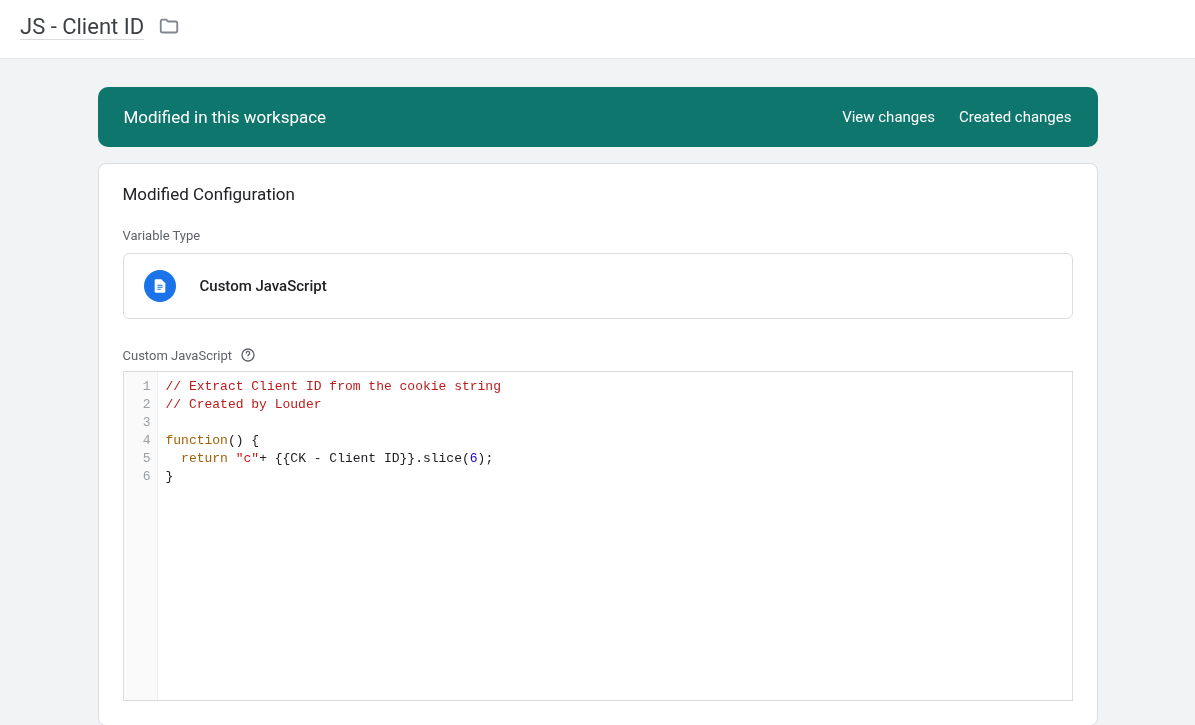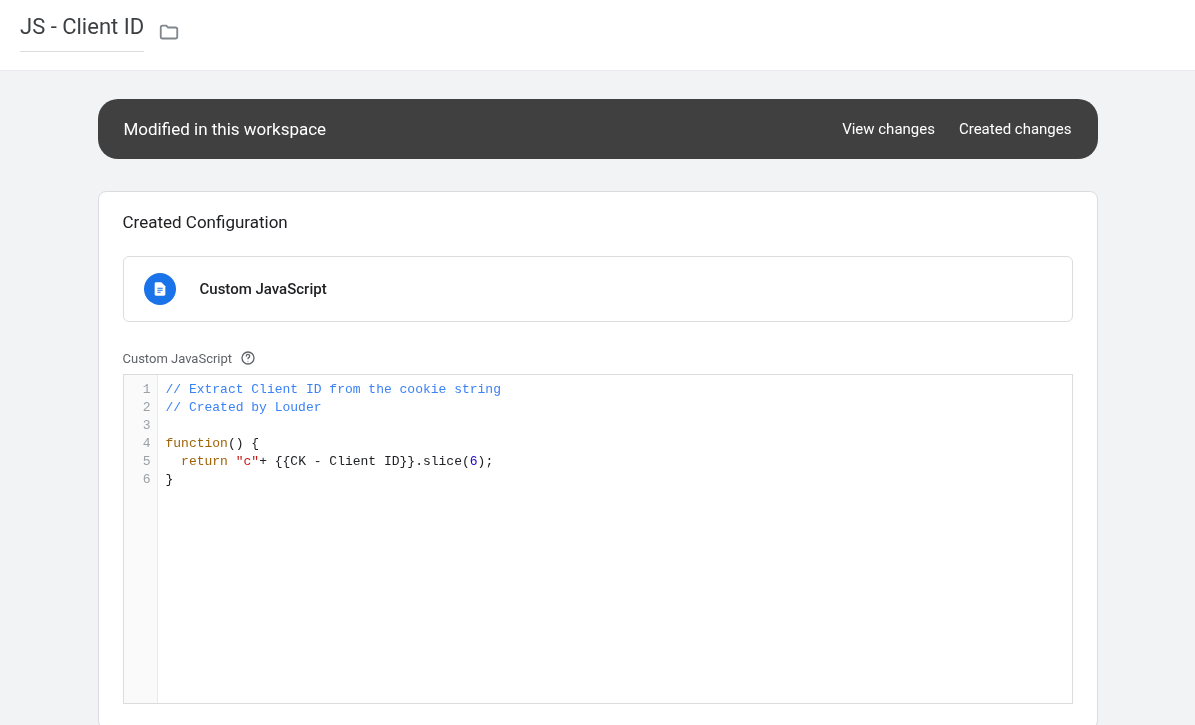--- a/index.html
+++ b/index.html
@@ -14,47 +14,47 @@
       align-items: center;
       padding: 14px 20px 18px 20px;
       border-bottom: 1px solid #e8eaed;
       background: #fff;
     }
     .page-title {
       font-size: 22px;
       font-weight: 400;
       color: #3c4043;
       border-bottom: 1px solid #dadce0;
-      padding-bottom: 12px;
+      padding-bottom: 0;
       margin-right: 14px;
     }
     .folder-icon {
       color: #80868b;
       display: inline-flex;
     }
     .content-area {
       background: #f1f3f4;
       min-height: calc(725px - 58px);
       padding: 28px 16px;
       display: flex;
       justify-content: center;
     }
     .content-inner {
       width: 1000px;
       max-width: 1000px;
     }
     .status-banner {
-      background: #404040;
+      background: #0f766e;
       color: #fff;
-      border-radius: 20px;
+      border-radius: 10px;
       padding: 20px 26px;
       display: flex;
       align-items: center;
       justify-content: space-between;
-      margin-bottom: 32px;
+      margin-bottom: 16px;
     }
     .status-banner-text {
       font-size: 17px;
       font-weight: 400;
     }
     .status-banner-actions {
       display: flex;
       gap: 24px;
     }
     .status-banner-actions a {
@@ -134,21 +134,21 @@
       color: #9aa0a6;
       user-select: none;
       min-width: 34px;
     }
     .code-area {
       padding: 6px 8px;
       white-space: pre;
       overflow: auto;
       flex: 1;
     }
-    .tok-comment { color: #3b82f6; }
+    .tok-comment { color: #b91c1c; }
     .tok-keyword { color: #a16207; }
     .tok-string  { color: #c41a16; }
     .tok-number  { color: #1c00cf; }
   </style>
 </head>
 <body>
 
 <div class="header-bar">
   <span class="page-title">JS - Client ID</span>
   <span class="folder-icon">
@@ -163,22 +163,23 @@
 
     <div class="status-banner">
       <span class="status-banner-text">Modified in this workspace</span>
       <div class="status-banner-actions">
         <a>View changes</a>
         <a>Created changes</a>
       </div>
     </div>
 
     <div class="config-card">
-      <div class="config-card-title">Created Configuration</div>
-
+      <div class="config-card-title">Modified Configuration</div>
+
+      <div class="section-label">Variable Type</div>
 
       <div class="var-type-box">
         <span class="var-type-icon">
           <svg width="16" height="16" viewBox="0 0 24 24" fill="currentColor">
             <path d="M14 2H6a2 2 0 0 0-2 2v16a2 2 0 0 0 2 2h12a2 2 0 0 0 2-2V8l-6-6z" fill="#fff"></path>
             <path d="M8 13h8v1.5H8zM8 10h8v1.5H8zM8 16h5v1.5H8z" fill="#1a73e8"></path>
           </svg>
         </span>
         <span class="var-type-label">Custom JavaScript</span>
       </div>

